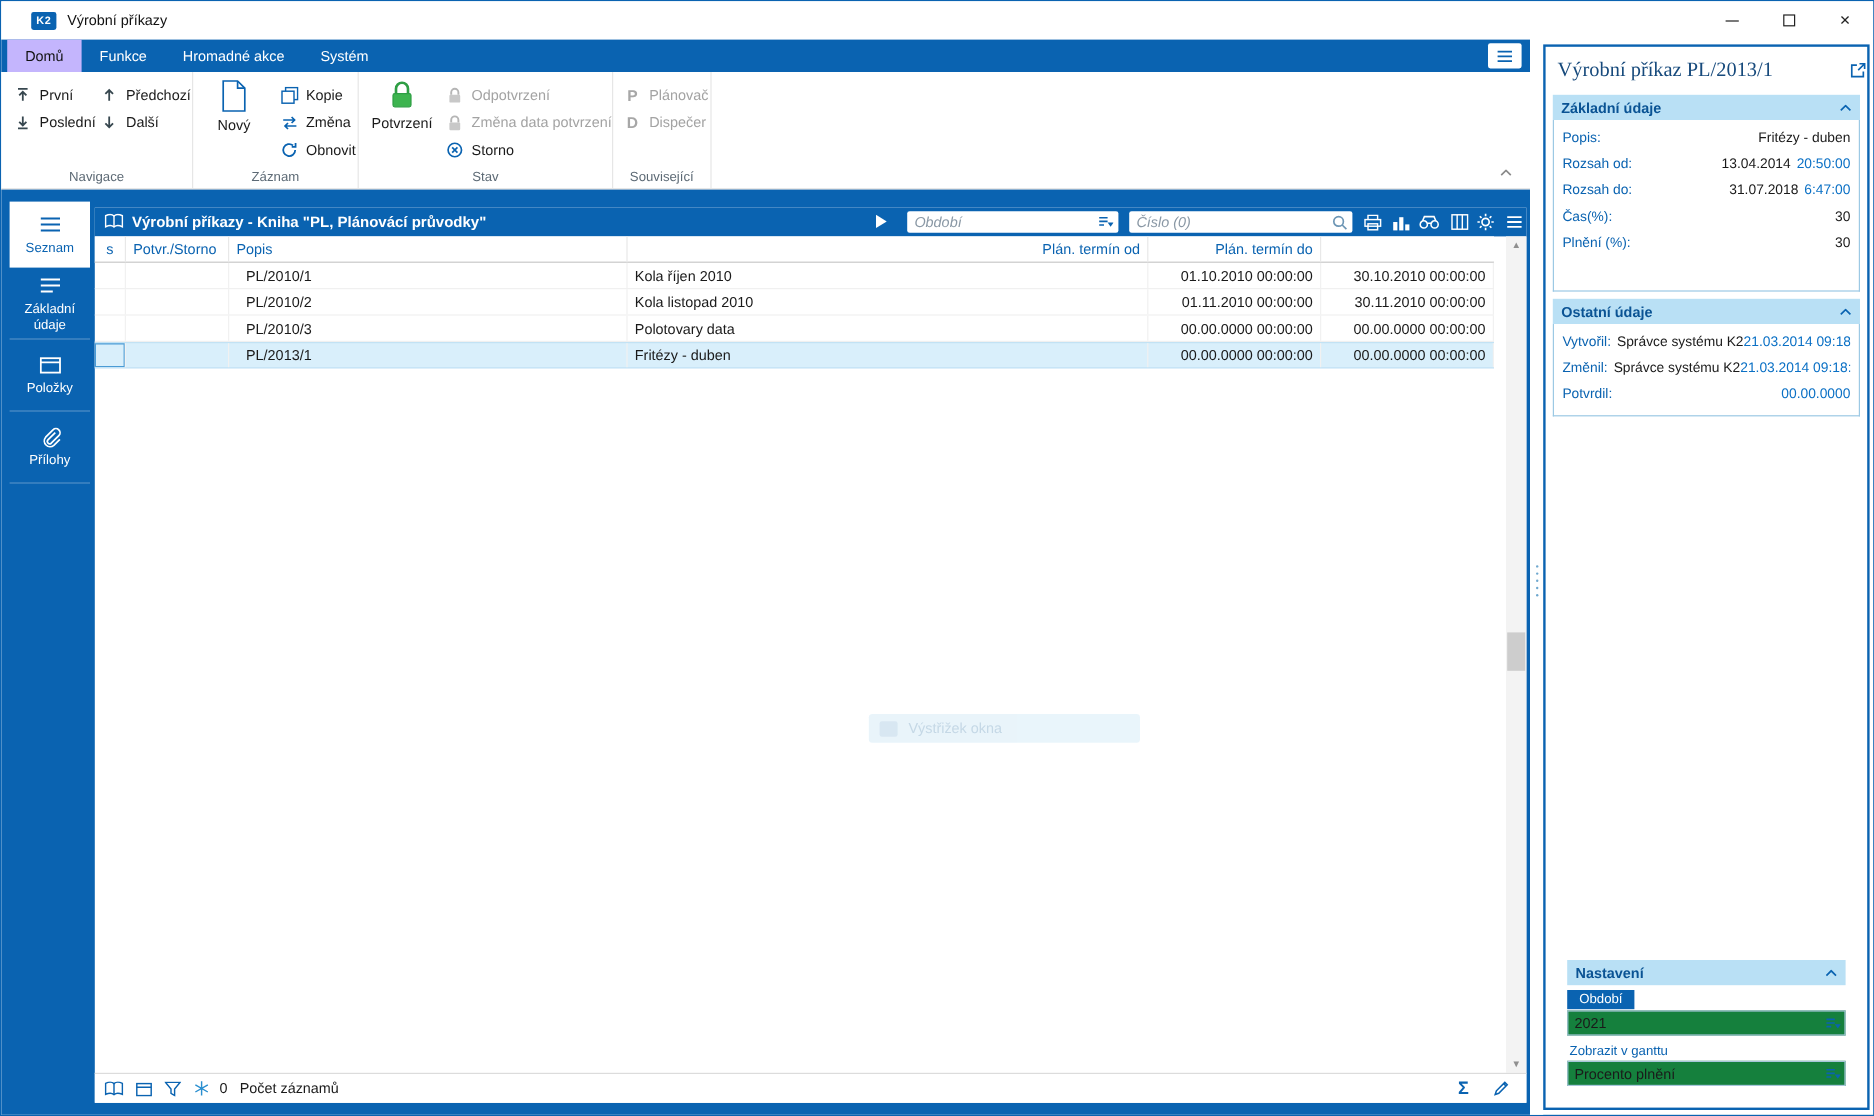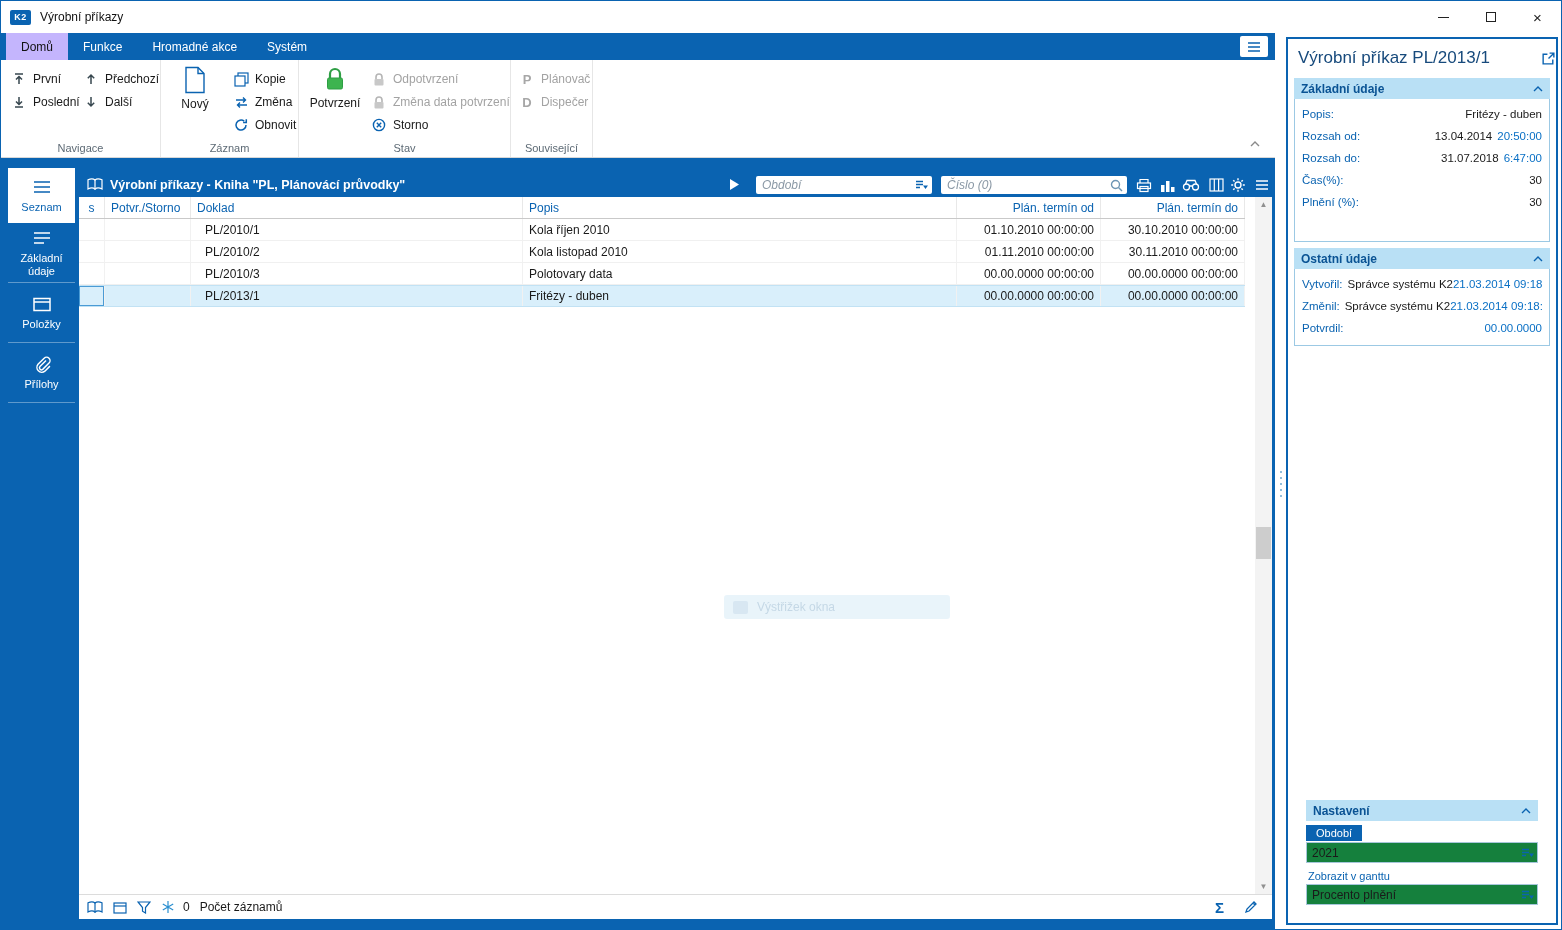--- a/index.html
+++ b/index.html
@@ -2,21 +2,21 @@
 <html lang="cs"><head>
 <meta charset="utf-8">
 <style>
   * { margin:0; padding:0; box-sizing:border-box; }
   html,body { background:#fff; }
   body { width:1562px; height:930px; font-family:"Liberation Sans","DejaVu Sans",sans-serif; font-size:12px; color:#1a1a1a; }
   #app { position:relative; width:1562px; height:930px; background:#fff; border:1px solid #0a63b1; overflow:hidden; }
 
   
   .titlebar { position:absolute; left:0; top:0; width:1560px; height:32px; background:#fff; display:flex; align-items:center; }
-  .app-logo { margin-left:9px; width:21px; height:15px; background:#0a63b1; border-radius:2px; color:#fff; font-size:9px; font-weight:bold; display:flex; align-items:center; justify-content:center; letter-spacing:.5px; }
+  .app-logo { margin-left:25px; width:21px; height:15px; background:#0a63b1; border-radius:2px; color:#fff; font-size:9px; font-weight:bold; display:flex; align-items:center; justify-content:center; letter-spacing:.5px; }
   .app-title { margin-left:9px; font-size:12px; color:#111; }
   .win-controls { margin-left:auto; display:flex; height:100%; }
   .win-btn { width:47px; display:flex; align-items:center; justify-content:center; color:#222; }
   .glyph-min { display:block; width:11px; height:0; border-bottom:1px solid #222; }
   .glyph-max { display:block; width:10px; height:10px; border:1px solid #222; }
   .glyph-close { font-size:15px; line-height:1; }
 
   
   .tabrow { position:absolute; left:0; top:32px; width:1274px; height:27px; background:#0a63b1; display:flex; }
   .rtab { padding:0 15px; display:flex; align-items:center; color:#fff; font-size:12px; }
@@ -82,21 +82,21 @@
   .st-right { margin-left:auto; display:flex; align-items:center; gap:20px; padding-right:6px; }
   .sigma { color:#0a63b1; font-size:15px; font-weight:bold; }
 
   
   .splitter { position:absolute; left:1274px; top:32px; width:11px; height:897px; background:#fff; }
   .splitter .dots { position:absolute; top:438px; left:50%; transform:translateX(-50%); display:flex; flex-direction:column; gap:4px; }
   .splitter .dots i { width:2px; height:2px; background:#6fa8cf; border-radius:50%; }
 
   
   .detail { position:absolute; left:1285px; top:36px; width:272px; height:888px; background:#fff; border:2px solid #0a63b1; }
-  .d-title-row { display:flex; align-items:flex-start; padding:9px 0 7px 10px; }
+  .d-title-row { display:flex; align-items:flex-start; padding:9px 0 7px 10px;font-family:Liberation Serif, serif; }
   .d-title { flex:1; font-size:17px; color:#174a7c; line-height:1.2; }
   .d-ext { margin-top:3px; flex:none; }
   .dsec { margin:2px 6px 0 6px; }
   .dsec + .dsec { margin-top:6px; }
   .dsec-h { height:21px; background:#b9e0f5; display:flex; align-items:center; padding:0 7px; color:#0a5394; font-weight:bold; font-size:12px; }
   .dsec-h .chev { margin-left:auto; display:flex; }
   .dsec-body { border:1px solid #9cc9e4; border-top:none; padding:4px 0 6px;text-align:center; }
   .dsec-body.tall { padding-bottom:28px; }
   .frow { display:flex; align-items:center; height:22px; padding:0 7px; font-size:11.5px; overflow:hidden; white-space:nowrap; }
   .frow .lbl { color:#0a63b1; flex:none; }
@@ -381,21 +381,20 @@
       <span class="mh-ic" style="left:1174px">
         <svg width="14" height="12" viewBox="0 0 14 12">
             <path d="M1 2h12M1 6h12M1 10h12" stroke="#fff" stroke-width="1.5" fill="none"></path>
           </svg>
       </span>
     </div>
 
     <div class="thead">
       <div class="th c">s</div>
       <div class="th">Potvr./Storno</div>
-      <div class="th">Doklad</div>
       <div class="th">Popis</div>
       <div class="th r">Plán. termín od</div>
       <div class="th r">Plán. termín do</div>
     </div>
 
     <div class="trow" style="top:46px">
       <div class="td s"></div>
       <div class="td"></div>
       <div class="td doklad">PL/2010/1</div>
       <div class="td">Kola říjen 2010</div>

